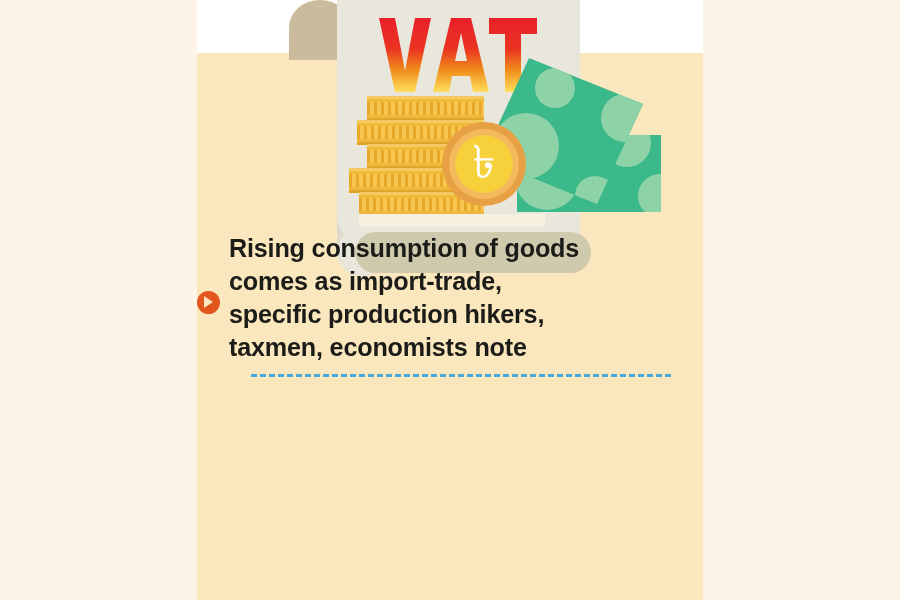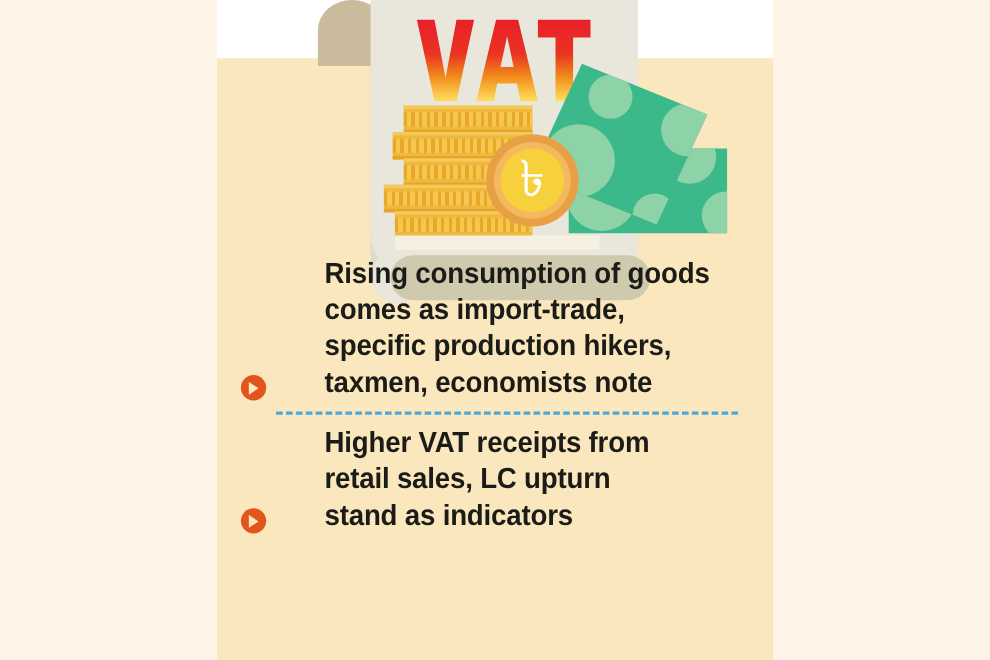--- a/index.html
+++ b/index.html
@@ -186,23 +186,21 @@
   
   .bullets {
     position: absolute;
     left: 0;
     top: 232px;
     width: 506px;
   }
   .bullet {
     position: relative;
     display: flex;
-    align-items: flex-end;
-    padding-left: 22px;
-    gap: 44px;
+    align-items: center;
   }
   .bullet-arrow {
     flex: 0 0 auto;
     width: 23px;
     height: 23px;
     border-radius: 50%;
     background: #e2561e;
     margin-top: 8px;
     margin-right: 9px;
     position: relative;
@@ -327,27 +325,17 @@
           </svg>
         </span>
         <span class="bullet-text">Rising consumption of goods
 comes as import-trade,
 specific production hikers,
 taxmen, economists note</span>
       </div>
 
       <div class="divider"></div>
 
-      <div class="bullet">
-        <span class="bullet-arrow">
-          <svg width="9" height="12" viewBox="0 0 9 12" xmlns="http://www.w3.org/2000/svg">
-            <polygon points="0,0 9,6 0,12" fill="#fae7bd"></polygon>
-          </svg>
-        </span>
-        <span class="bullet-text">Higher VAT receipts from
-retail sales, LC upturn
-stand as indicators</span>
-      </div>
 
     </div>
 
   </div>
 </div>
 
 </body></html>

